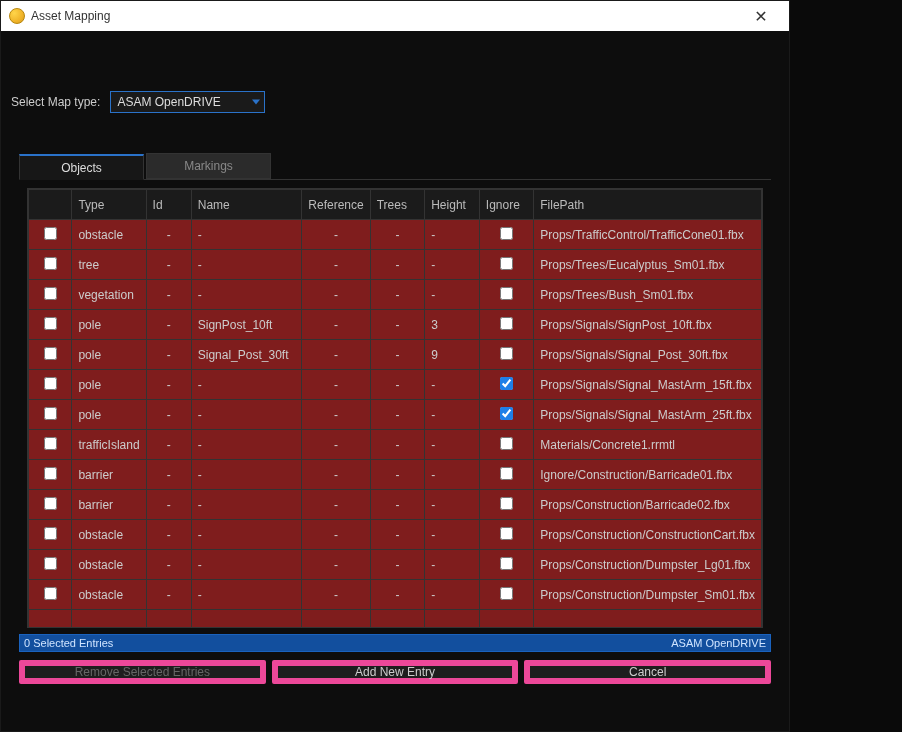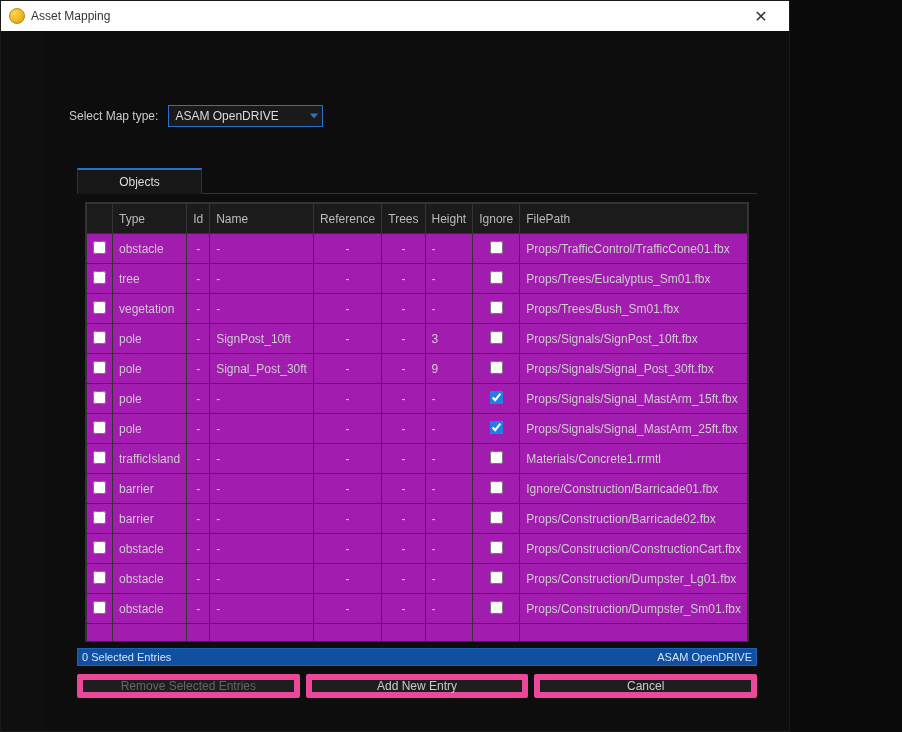--- a/index.html
+++ b/index.html
@@ -38,25 +38,24 @@
   }
   .titlebar .close {
     margin-left: auto;
     width: 40px; height: 28px;
     display:flex; align-items:center; justify-content:center;
     font-size: 16px; color:#333;
     cursor: pointer;
   }
   .content {
     flex: 1;
-    padding: 24px;
+    padding: 10px;
     display: flex;
     flex-direction: column;
     background: #0d0d0d;
-    margin-left: 44px;
   }
   .maptype-row {
     display: flex;
     align-items: center;
     gap: 10px;
     padding: 50px 0 40px 0;
   }
   .maptype-label { color: #ccc; }
   .dropdown {
     background: #1a1a1a;
@@ -99,21 +98,21 @@
   .tab.active {
     background: #171717;
     color: #ddd;
     border-top: 2px solid #2a72c9;
     border-bottom: 1px solid #171717;
     position: relative;
     top: 1px;
   }
   .table-container {
     border: 1px solid #333;
-    background: #a21caf;
+    background: #7f1d1d;
     margin: 8px 8px 0 8px;
     height: 440px;
     overflow: hidden;
     display:flex;
   }
   .table-scroll {
     flex:1;
     overflow-y: scroll;
   }
   .table-scroll::-webkit-scrollbar { width: 14px; background:#1c1c1c;}
@@ -197,20 +196,23 @@
       <div class="dropdown">
         <span>ASAM OpenDRIVE</span>
         <span class="arrow"></span>
       </div>
     </div>
 
     <div class="tabs-wrap">
       <div class="tabs">
         <div class="tab active">
           <span>Objects</span>
+        </div>
+        <div class="tab">
+          <span>Markings</span>
         </div>
       </div>
 
       <div class="table-container">
         <div class="table-scroll">
         <table>
           <colgroup>
             <col class="sel">
                 <col class="type">
                 <col class="id">

